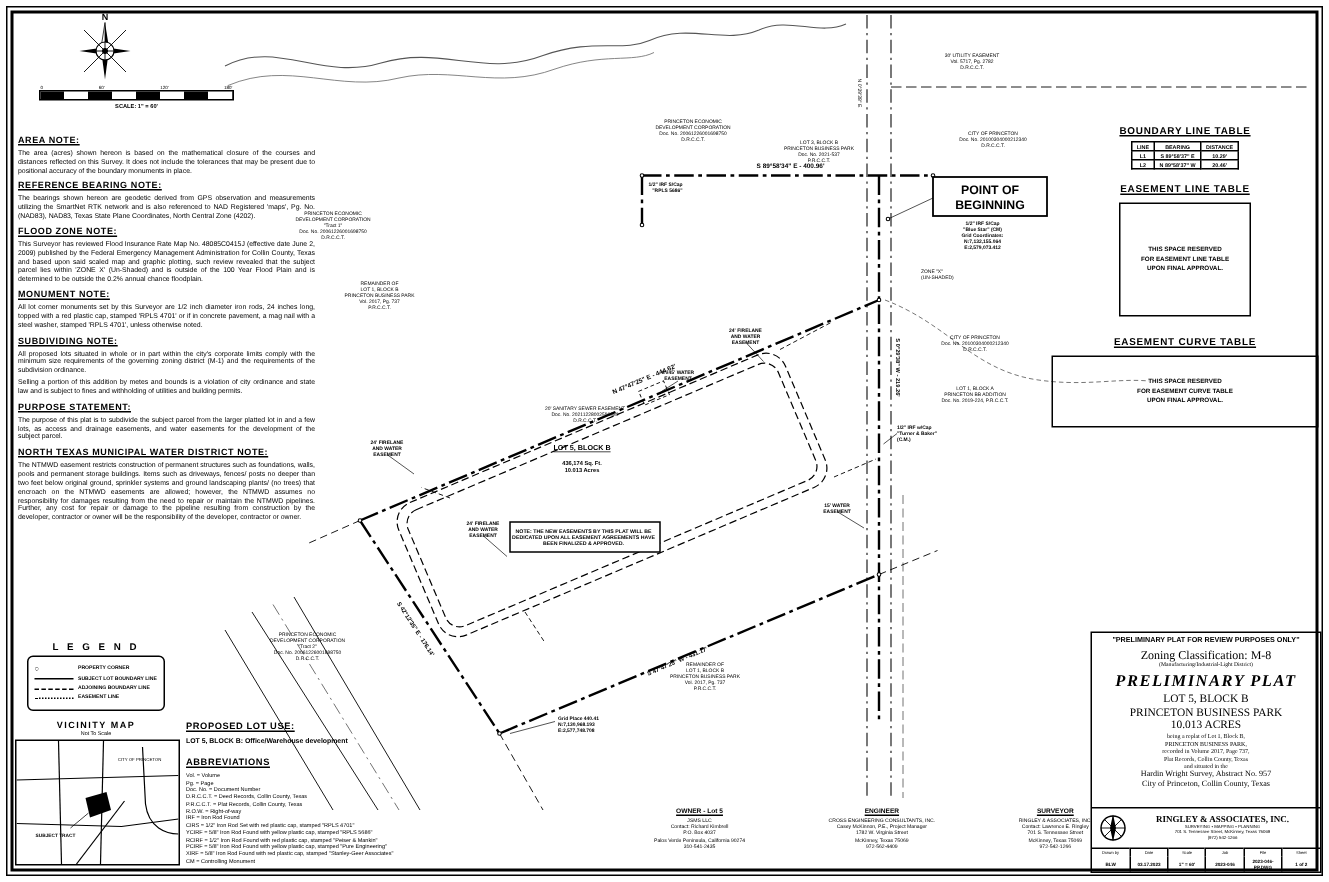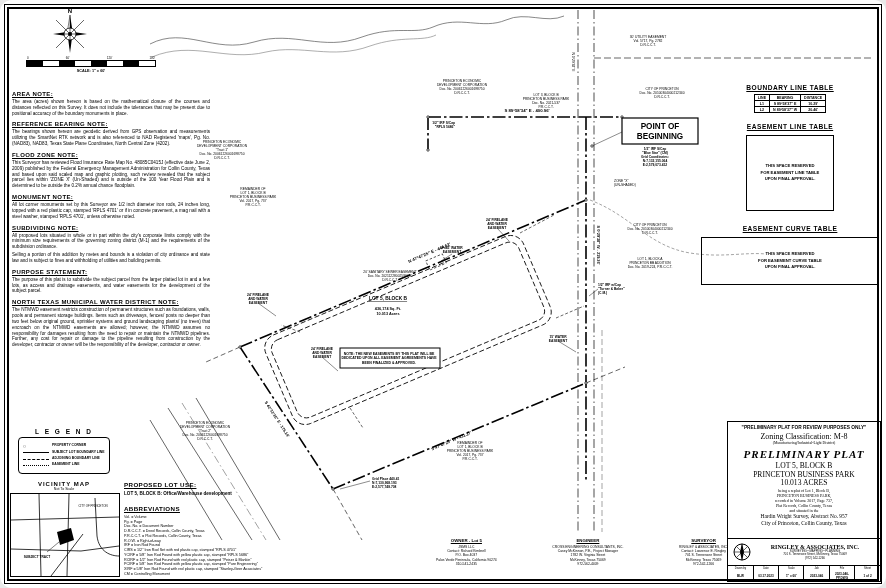--- a/index.html
+++ b/index.html
@@ -1,17 +1,17 @@
 <!DOCTYPE html>
 <html><head>
 <meta charset="utf-8">
 <style>
   html,body{margin:0;padding:0;background:#e8e8e8;}
   #sheet{position:relative;width:886px;height:588px;background:#fff;overflow:hidden;
-         font-family:"Liberation Sans",sans-serif;color:#000;border-radius:12px;}
+         font-family:"Liberation Sans",sans-serif;color:#000;}
   .frame-outer{position:absolute;inset:4px;border:1px solid #000;pointer-events:none;}
   .frame-inner{position:absolute;inset:7px;border:2px solid #000;pointer-events:none;}
   .abs{position:absolute;}
   svg text{font-family:"Liberation Sans",sans-serif;fill:#000;}
   
   #notes{position:absolute;left:12px;top:86px;width:198px;}
   .note-h{font-weight:bold;text-decoration:underline;font-size:6px;letter-spacing:.4px;margin:5px 0 2px;}
   .note-p{font-size:4.6px;line-height:1.27;text-align:justify;margin:0 0 2px;}
   
   #legend{position:absolute;left:18px;top:428px;width:92px;}

